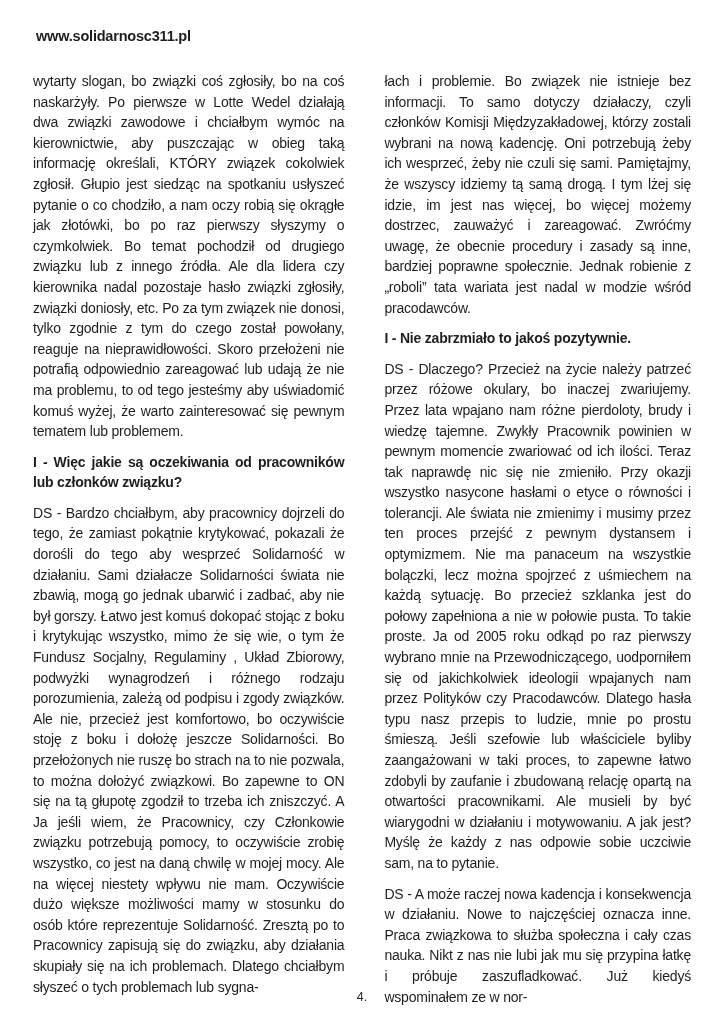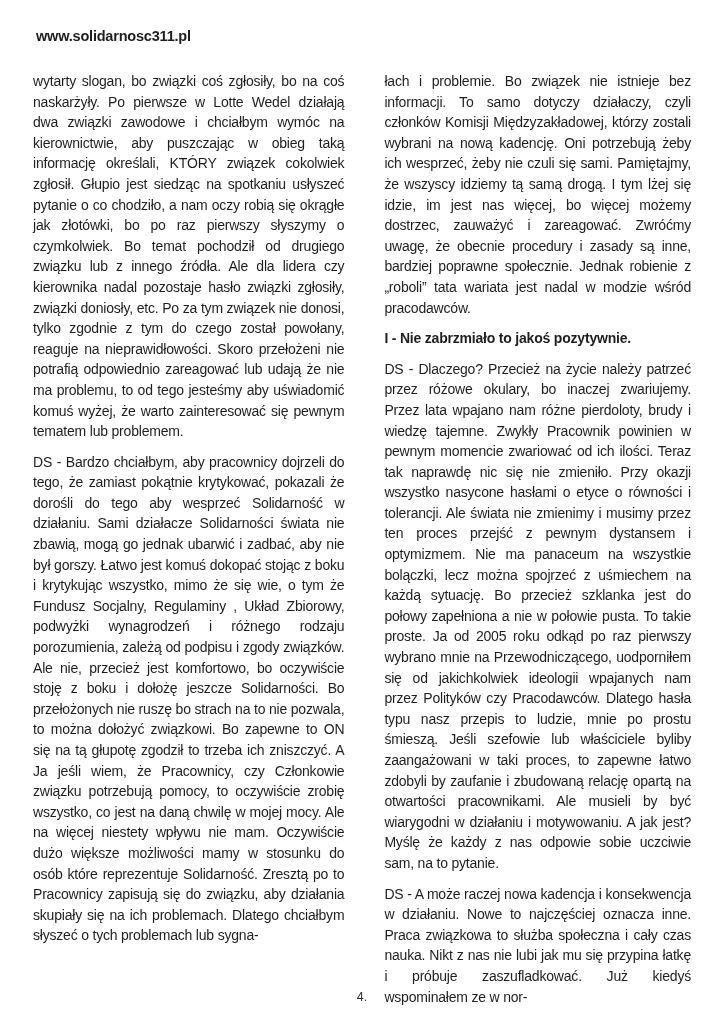--- a/index.html
+++ b/index.html
@@ -66,20 +66,21 @@
 <div class="page">
 
   <div class="page-header">
     <span>www.solidarnosc311.pl</span>
   </div>
 
   <div class="columns">
 
     <div class="col col-left">
       <p>wytarty slogan, bo związki coś zgłosiły, bo na coś naskarżyły. Po pierwsze w Lotte Wedel działają dwa związki zawodowe i chciałbym wymóc na kierownictwie, aby puszczając w obieg taką informację określali, KTÓRY związek cokolwiek zgłosił. Głupio jest siedząc na spotkaniu usłyszeć pytanie o co chodziło, a nam oczy robią się okrągłe jak złotówki, bo po raz pierwszy słyszymy o czymkolwiek. Bo temat pochodził od drugiego związku lub z innego źródła. Ale dla lidera czy kierownika nadal pozostaje hasło związki zgłosiły, związki doniosły, etc. Po za tym związek nie donosi, tylko zgodnie z tym do czego został powołany, reaguje na nieprawidłowości. Skoro przełożeni nie potrafią odpowiednio zareagować lub udają że nie ma problemu, to od tego jesteśmy aby uświadomić komuś wyżej, że warto zainteresować się pewnym tematem lub problemem.</p>
+      <p class="heading">I - Więc jakie są oczekiwania od pracowników lub członków związku?</p>
       <p><span class="speaker">DS</span> <span>- Bardzo chciałbym, aby pracownicy dojrzeli do tego, że zamiast pokątnie krytykować, pokazali że dorośli do tego aby wesprzeć Solidarność w działaniu. Sami działacze Solidarności świata nie zbawią, mogą go jednak ubarwić i zadbać, aby nie był gorszy. Łatwo jest komuś dokopać stojąc z boku i krytykując wszystko, mimo że się wie, o tym że Fundusz Socjalny, Regulaminy , Układ Zbiorowy, podwyżki wynagrodzeń i różnego rodzaju porozumienia, zależą od podpisu i zgody związków. Ale nie, przecież jest komfortowo, bo oczywiście stoję z boku i dołożę jeszcze Solidarności. Bo przełożonych nie ruszę bo strach na to nie pozwala, to można dołożyć związkowi. Bo zapewne to ON się na tą głupotę zgodził to trzeba ich zniszczyć. A Ja jeśli wiem, że Pracownicy, czy Członkowie związku potrzebują pomocy, to oczywiście zrobię wszystko, co jest na daną chwilę w mojej mocy. Ale na więcej niestety wpływu nie mam. Oczywiście dużo większe możliwości mamy w stosunku do osób które reprezentuje Solidarność. Zresztą po to Pracownicy zapisują się do związku, aby działania skupiały się na ich problemach. Dlatego chciałbym słyszeć o tych problemach lub sygna-</span></p>
     </div>
 
     <div class="col col-right">
       <p>łach i problemie. Bo związek nie istnieje bez informacji. To samo dotyczy działaczy, czyli członków Komisji Międzyzakładowej, którzy zostali wybrani na nową kadencję. Oni potrzebują żeby ich wesprzeć, żeby nie czuli się sami. Pamiętajmy, że wszyscy idziemy tą samą drogą. I tym lżej się idzie, im jest nas więcej, bo więcej możemy dostrzec, zauważyć i zareagować. Zwróćmy uwagę, że obecnie procedury i zasady są inne, bardziej poprawne społecznie. Jednak robienie z „roboli” tata wariata jest nadal w modzie wśród pracodawców.</p>
       <p class="heading">I - Nie zabrzmiało to jakoś pozytywnie.</p>
       <p><span class="speaker">DS</span> <span>- Dlaczego? Przecież na życie należy patrzeć przez różowe okulary, bo inaczej zwariujemy. Przez lata wpajano nam różne pierdoloty, brudy i wiedzę tajemne. Zwykły Pracownik powinien w pewnym momencie zwariować od ich ilości. Teraz tak naprawdę nic się nie zmieniło. Przy okazji wszystko nasycone hasłami o etyce o równości i tolerancji. Ale świata nie zmienimy i musimy przez ten proces przejść z pewnym dystansem i optymizmem. Nie ma panaceum na wszystkie bolączki, lecz można spojrzeć z uśmiechem na każdą sytuację. Bo przecież szklanka jest do połowy zapełniona a nie w połowie pusta. To takie proste. Ja od 2005 roku odkąd po raz pierwszy wybrano mnie na Przewodniczącego, uodporniłem się od jakichkolwiek ideologii wpajanych nam przez Polityków czy Pracodawców. Dlatego hasła typu nasz przepis to ludzie, mnie po prostu śmieszą. Jeśli szefowie lub właściciele byliby zaangażowani w taki proces, to zapewne łatwo zdobyli by zaufanie i zbudowaną relację opartą na otwartości pracownikami. Ale musieli by być wiarygodni w działaniu i motywowaniu. A jak jest? Myślę że każdy z nas odpowie sobie uczciwie sam, na to pytanie.</span></p>
       <p><span class="speaker">DS</span> <span>- A może raczej nowa kadencja i konsekwencja w działaniu. Nowe to najczęściej oznacza inne. Praca związkowa to służba społeczna i cały czas nauka. Nikt z nas nie lubi jak mu się przypina łatkę i próbuje zaszufladkować. Już kiedyś wspominałem ze w nor-</span></p>
     </div>
 

